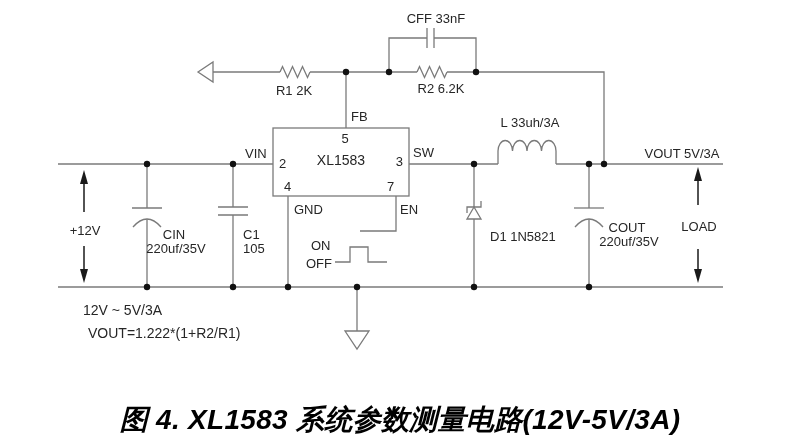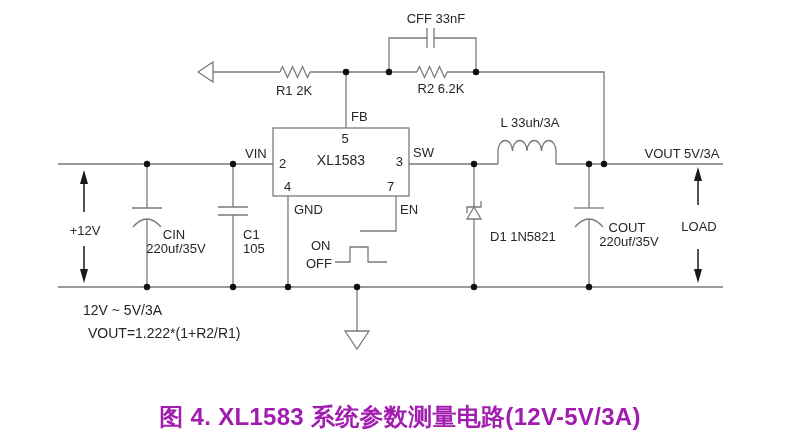--- a/index.html
+++ b/index.html
@@ -9,21 +9,21 @@
   .sym{stroke:#7a7a7a;stroke-width:1.3;fill:#ffffff;}
   .dot{fill:#111111;stroke:none;}
   .ah{fill:#1a1a1a;stroke:none;}
   .al{stroke:#1a1a1a;stroke-width:1.5;fill:none;}
   text{fill:#262626;font-size:13px;font-family:"Liberation Sans",sans-serif;}
   .ic-name{font-size:14px;}
   .note{font-size:14px;}
   .mid{text-anchor:middle;}
   .end{text-anchor:end;}
   .caption{position:absolute;top:401px;left:0;width:100%;text-align:center;
-           font-size:24px;font-weight:bold;color:#a21caf;letter-spacing:0.3px;}
+           font-size:28px;font-weight:bold;color:#000000;letter-spacing:0.3px;font-style:italic;}
 </style>
 </head>
 <body>
 
 <div class="stage">
   <svg width="800" height="395" viewBox="0 0 800 395">
 
     <path class="w" d="M58,164 H273"></path>
     <path class="w" d="M409,164 H498"></path>
     <path class="w" d="M556,164 H723"></path>

